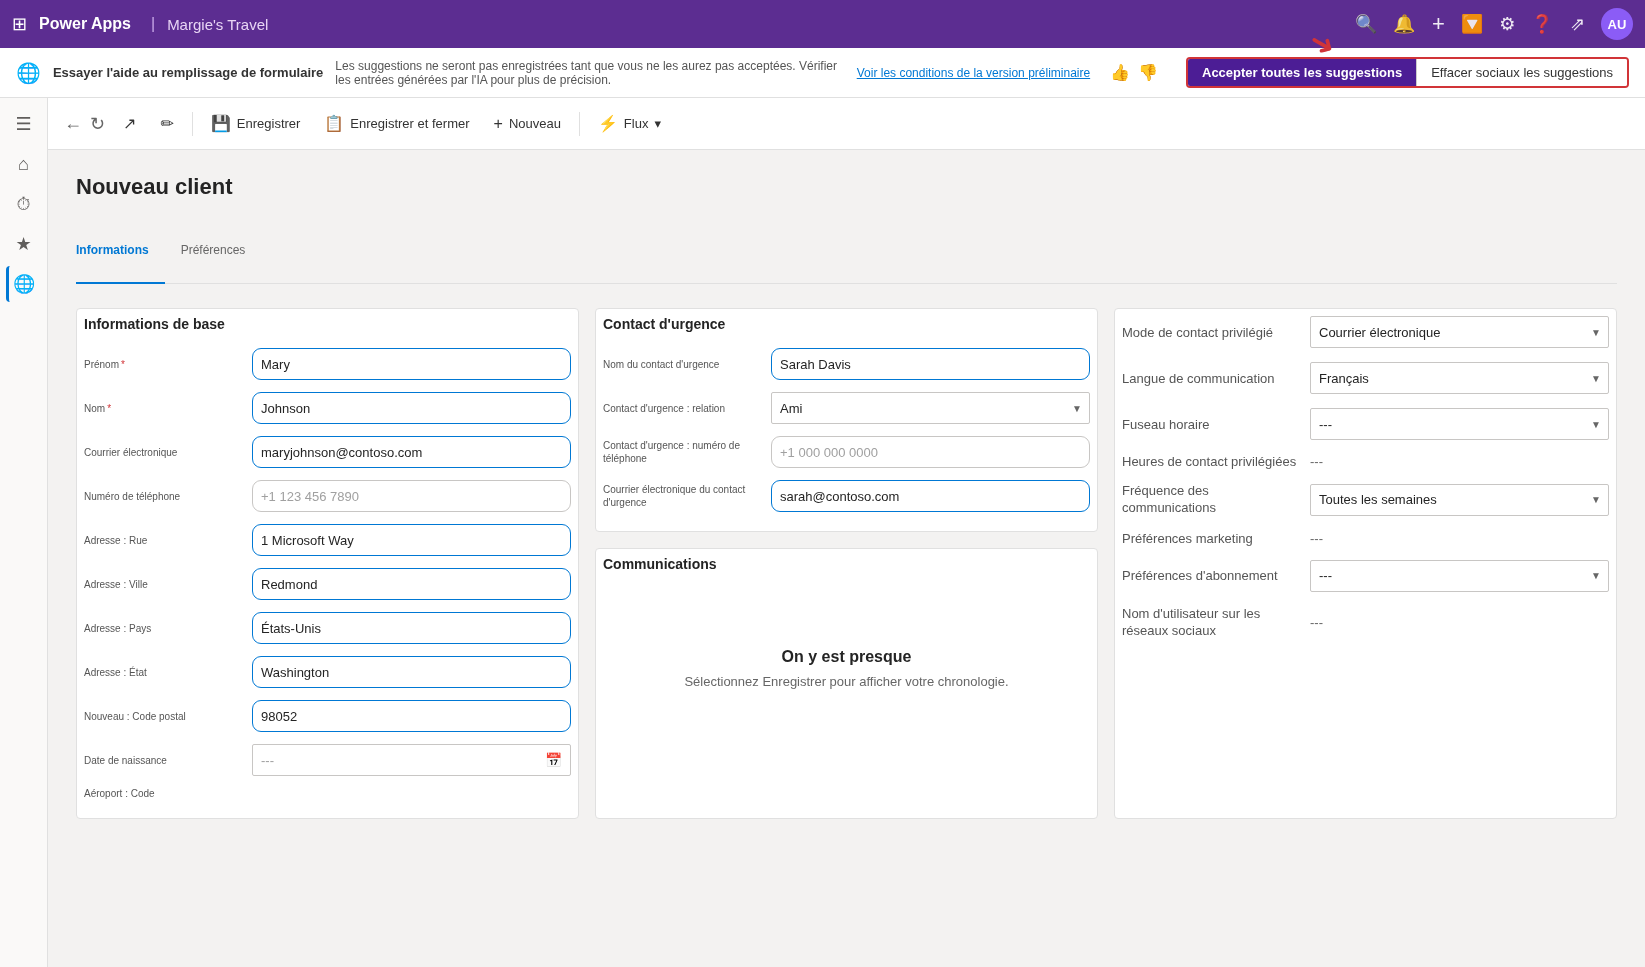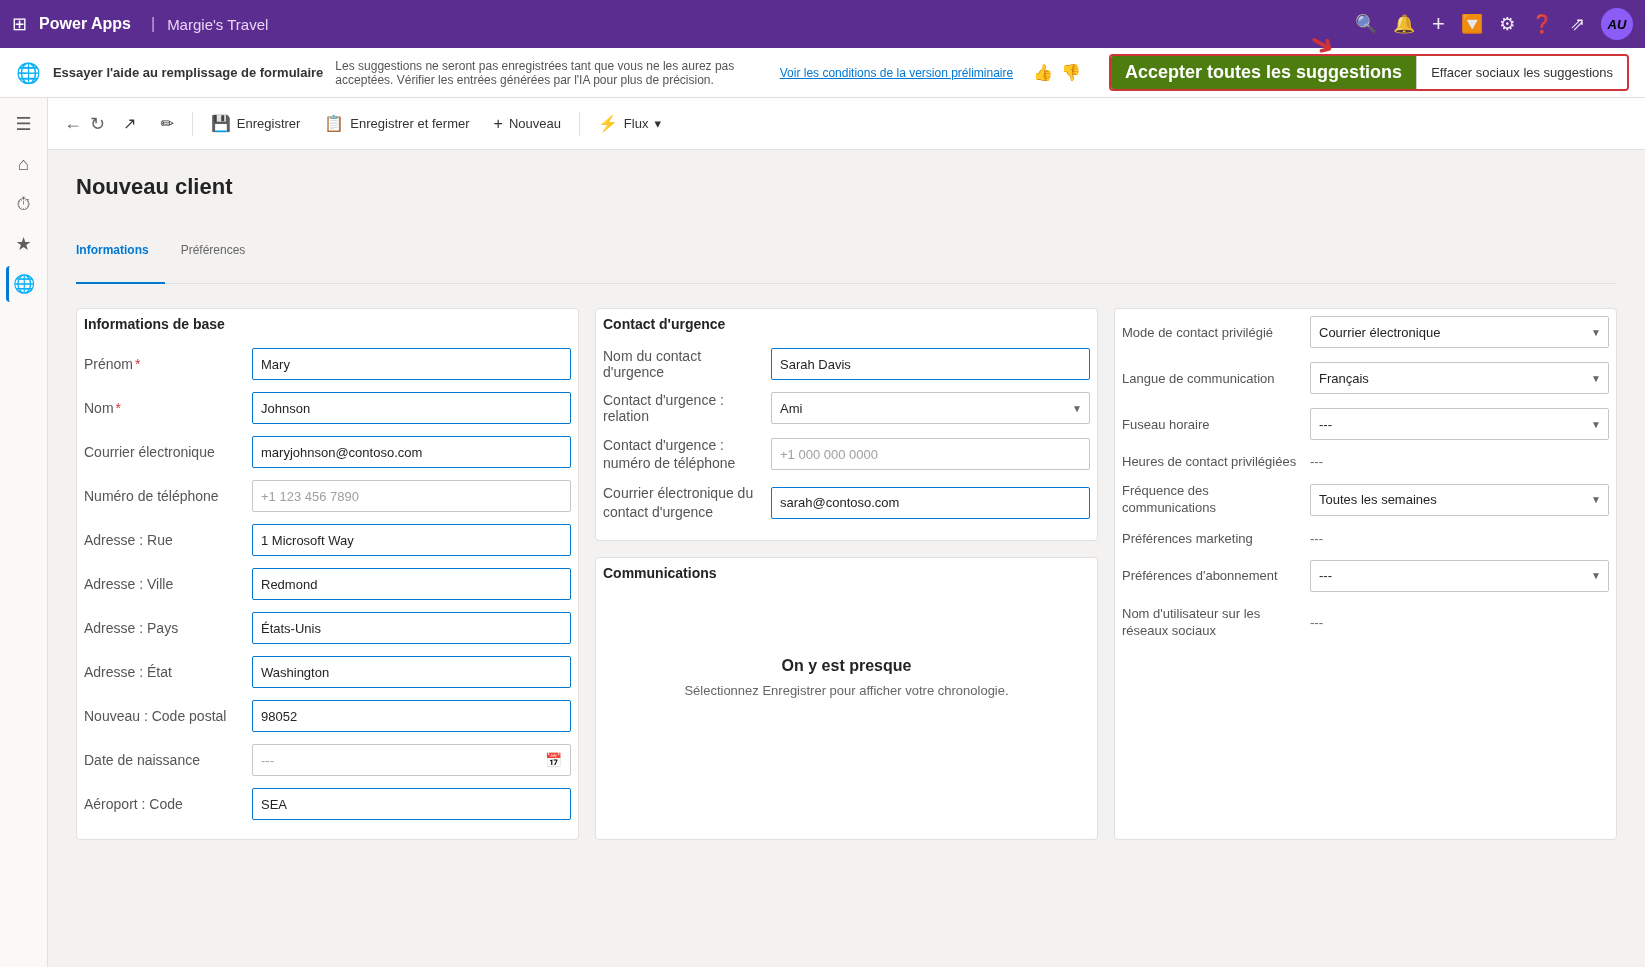--- a/index.html
+++ b/index.html
@@ -18,43 +18,43 @@
     .top-nav-grid-icon { font-size: 18px; margin-right: 4px; cursor: pointer; }
     .top-nav-app-name { font-size: 16px; font-weight: 600; margin-right: 8px; }
     .top-nav-divider { color: #c8a8e8; margin: 0 4px; }
     .top-nav-site-name { font-size: 15px; color: #e8d5f5; }
     .top-nav-spacer { flex: 1; }
     .top-nav-icons { display: flex; align-items: center; gap: 16px; }
     .top-nav-icon { font-size: 18px; cursor: pointer; opacity: 0.9; }
     .top-nav-avatar {
       width: 32px; height: 32px; border-radius: 50%; background: #8b5cf6;
       display: flex; align-items: center; justify-content: center;
-      font-size: 13px; font-weight: 600; color: #000000; cursor: pointer; font-style: italic;
+      font-size: 13px; font-weight: 600; color: #ffffff; cursor: pointer;
     }
 
     
     .ai-banner {
       background: white;
       border-bottom: 1px solid #e0e0e0;
       height: 50px;
       display: flex;
       align-items: center;
       padding: 0 16px;
       gap: 12px;
     }
     .ai-banner-icon { font-size: 20px; }
     .ai-banner-title { font-size: 13px; font-weight: 600; color: #333; white-space: nowrap; }
     .ai-banner-desc { font-size: 12px; color: #555; flex: 1; }
     .ai-banner-link { font-size: 12px; color: #0078d4; text-decoration: underline; cursor: pointer; white-space: nowrap; }
     .ai-banner-thumbs { display: flex; gap: 8px; margin: 0 8px; }
     .ai-banner-thumb { font-size: 16px; cursor: pointer; }
     .ai-banner-actions { display: flex; gap: 0; margin-left: 8px; border: 2px solid #d13438; border-radius: 4px; overflow: hidden; }
     .ai-banner-accept-btn {
-      background: #4d7c0f; color: white; border: none;
-      padding: 6px 14px; font-size: 18px; font-weight: 600; cursor: pointer; white-space: nowrap;
+      background: #4c1d95; color: white; border: none;
+      padding: 6px 14px; font-size: 13px; font-weight: 600; cursor: pointer; white-space: nowrap;
     }
     .ai-banner-clear-btn {
       background: white; color: #333; border: none; border-left: 1px solid #ccc;
       padding: 6px 14px; font-size: 13px; cursor: pointer; white-space: nowrap;
     }
 
     
     .main-layout {
       display: flex;
       height: calc(967px - 98px);
@@ -155,28 +155,28 @@
     }
 
     
     .form-row {
       display: flex;
       align-items: center;
       margin-bottom: 12px;
       gap: 8px;
     }
     .form-label {
-      font-size: 14px; color: #555; width: 160px; flex-shrink: 0;
+      font-size: 10px; color: #555; width: 160px; flex-shrink: 0;
     }
     .form-label .required { color: #d13438; margin-left: 2px; }
     .form-input {
       flex: 1;
       height: 32px;
       border: 1px solid #c8c6c4;
-      border-radius: 2px;
+      border-radius: 9px;
       padding: 0 8px;
       font-size: 13px;
       color: #242424;
       background: white;
       outline: none;
     }
     .form-input.highlighted { border-color: #0078d4; border-width: 1px; }
     .form-input::placeholder { color: #a0a0a0; }
     .select-wrapper {
       flex: 1;
@@ -406,21 +406,20 @@
           <div class="form-row">
             <span class="form-label">Date de naissance</span>
             <div class="form-input-with-icon">
               <input type="text" placeholder="---" style="">
               <span class="form-input-calendar">📅</span>
             </div>
           </div>
 
           <div class="form-row">
             <span class="form-label">Aéroport : Code</span>
-            <input class="form-input highlighted" type="text" value="SEA" style="">
           </div>
         </div>
 
         <div style="display:flex; flex-direction:column; gap:16px;">
           <div class="section-card">
             <div class="section-title">Contact d'urgence</div>
 
             <div class="form-row">
               <span class="form-label">Nom du contact d'urgence</span>
               <input class="form-input highlighted" type="text" value="Sarah Davis" style="">

